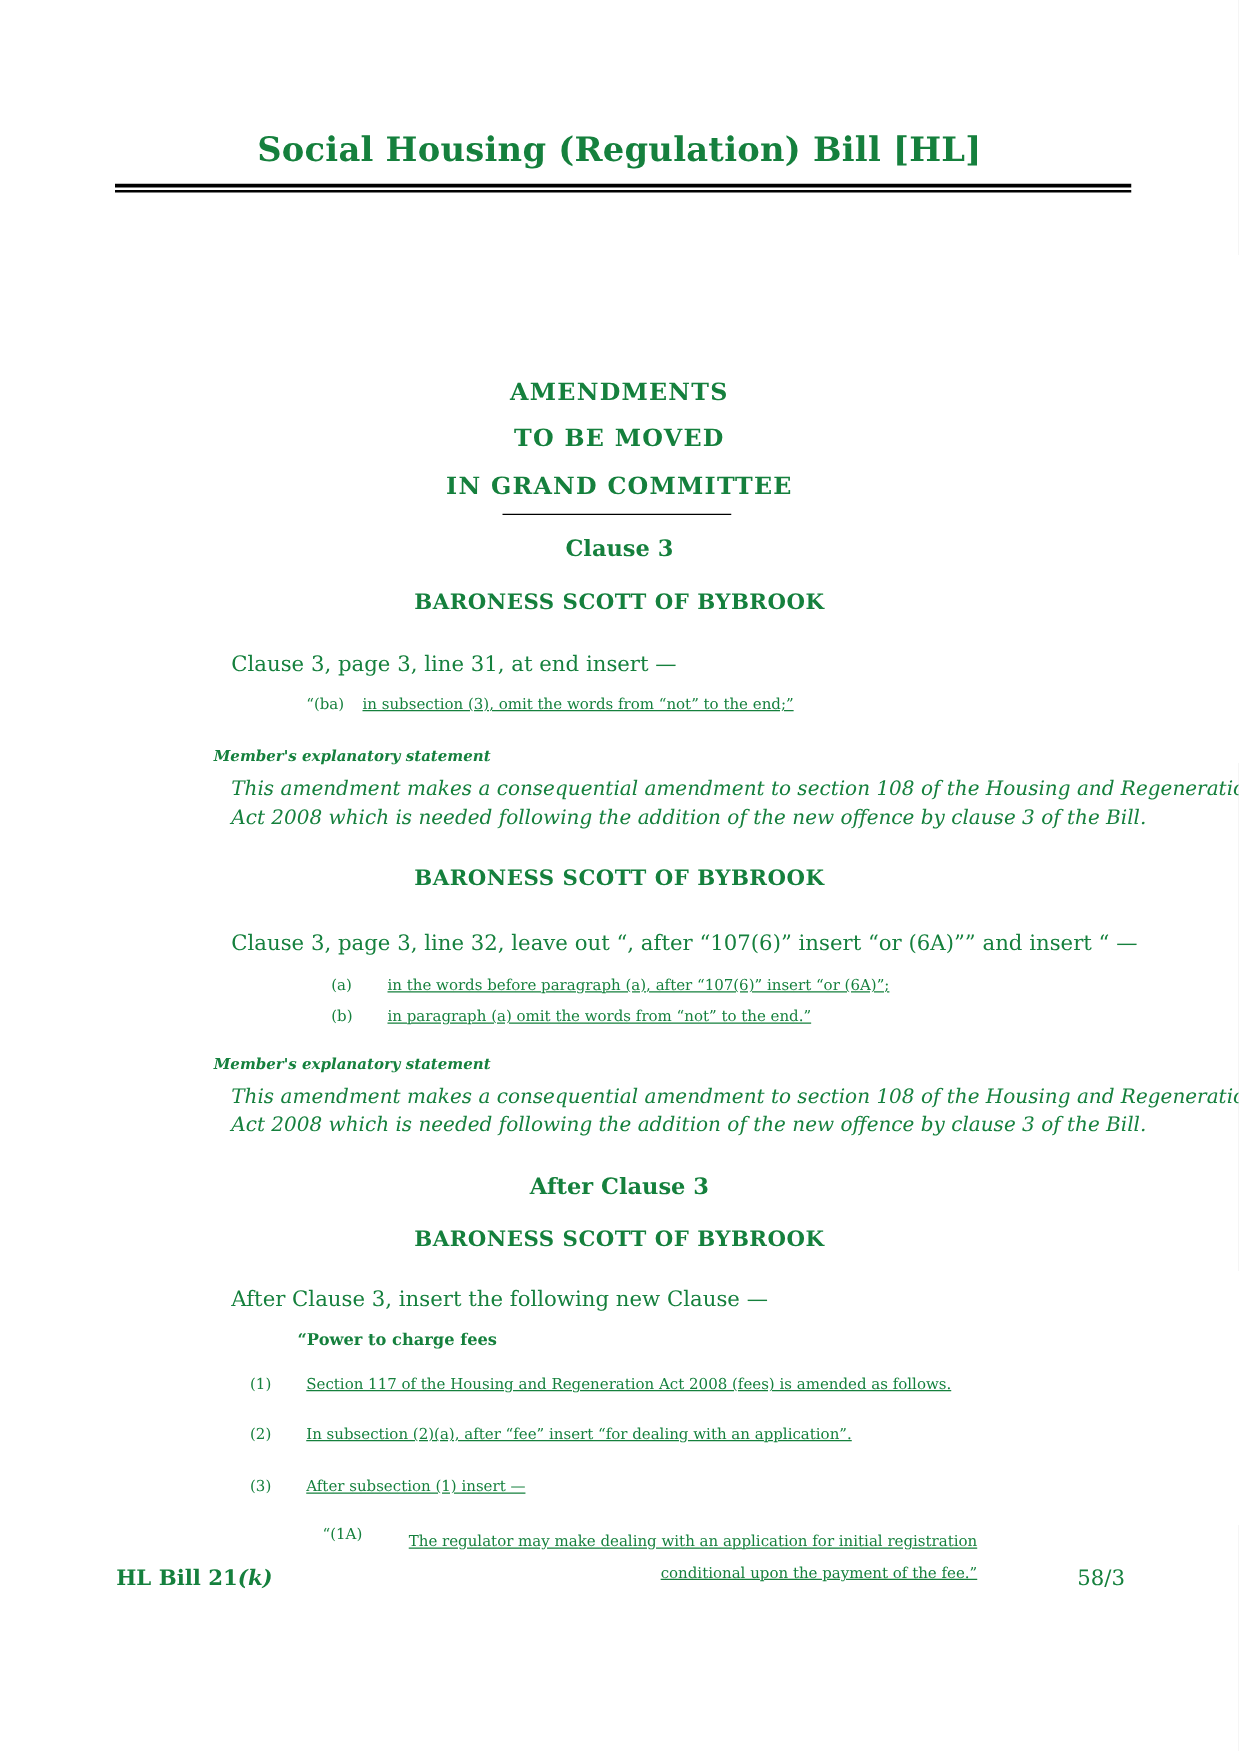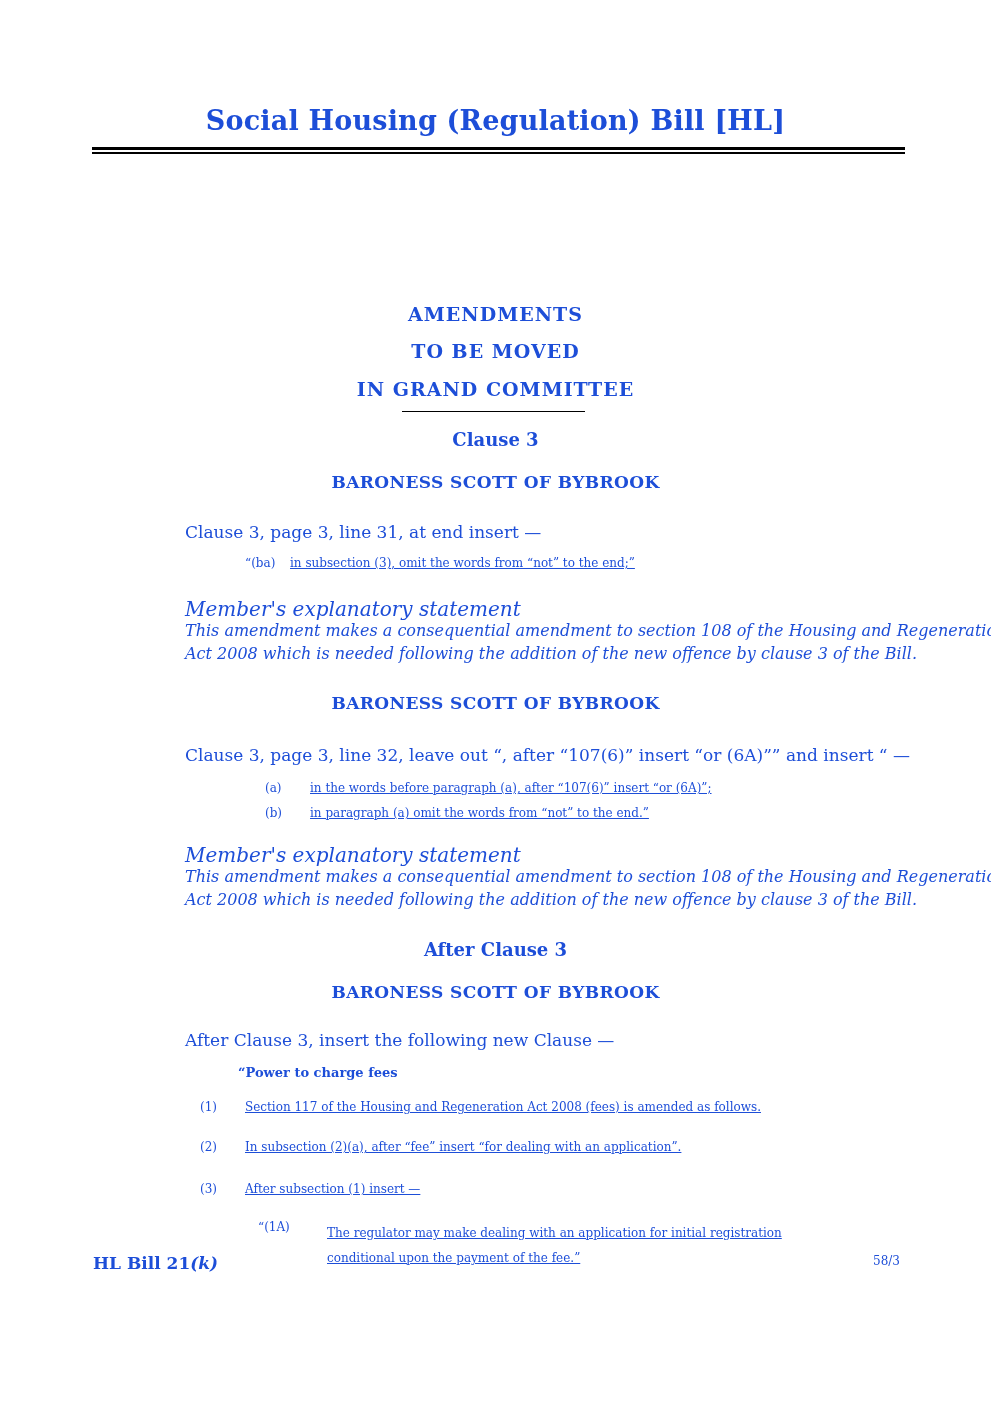--- a/index.html
+++ b/index.html
@@ -3,21 +3,21 @@
 <meta charset="utf-8">
 <style>
   html, body { margin: 0; padding: 0; background: #e8e8e8; }
   .page {
     position: relative;
     width: 991px;
     height: 1401px;
     margin: 0 auto;
     background: #ffffff;
     font-family: "DejaVu Serif", "Liberation Serif", serif;
-    color: #1d4ed8;
+    color: #15803d;
     overflow: hidden;
   }
   .abs { position: absolute; }
   .center { left: 0; right: 0; text-align: center; font-weight: bold; }
 
   .title { top: 106px; font-size: 27px; font-weight: bold; letter-spacing: 0.2px; line-height: 1.1; }
   .title-rule {
     top: 147px; left: 92px; width: 813px; height: 7px;
     border-top: 3px solid #000; border-bottom: 2px solid #000;
     box-sizing: border-box;
@@ -27,35 +27,35 @@
   .pre1 { top: 305px; } .pre2 { top: 342px; } .pre3 { top: 380px; }
   .igc-rule { top: 411px; left: 402px; width: 183px; border-top: 1.5px solid #000; }
 
   .clause-head { font-size: 18px; font-weight: bold; line-height: 1; }
   .sponsor { font-size: 17px; letter-spacing: 0.4px; line-height: 1; }
 
   .lead { left: 185px; font-size: 17px; line-height: 1; white-space: nowrap; }
 
   .item { font-size: 12px; line-height: 1; text-decoration: underline; }
   .item .num { position: absolute; left: 0; top: 0; white-space: nowrap; }
-  .item .txt { white-space: nowrap; }
+  .item .txt { white-space: nowrap; text-align: right; }
   .item .txt.lines div { white-space: nowrap; line-height: 25px; }
   .item.ml45 .txt { margin-left: 45px; }
   .item.ml69 .txt { margin-left: 69px; }
   .item .txt.lines { line-height: 25px; }
 
-  .expl-h { left: 185px; font-size: 20px; font-style: italic; font-weight: normal; line-height: 1; }
+  .expl-h { left: 171px; font-size: 12px; font-style: italic; font-weight: bold; line-height: 1; }
   .expl-b { left: 185px; font-size: 16px; font-style: italic; }
   .expl-b div { line-height: 22.5px; white-space: nowrap; }
 
   .power { left: 238px; font-size: 13px; font-weight: bold; line-height: 1; }
 
   .footer-left { left: 93px; top: 1255px; font-size: 17px; line-height: 1; font-weight: bold; }
   .footer-left .it { font-style: italic; }
-  .footer-right { right: 91px; top: 1255px; font-size: 12px; line-height: 1; }
+  .footer-right { right: 91px; top: 1255px; font-size: 17px; line-height: 1; }
 </style>
 </head>
 <body>
 
 <div class="page">
 
   <div class="abs center title">Social Housing (Regulation) Bill [HL]</div>
   <div class="abs title-rule"></div>
 
   <div class="abs center pre pre1">AMENDMENTS</div>

